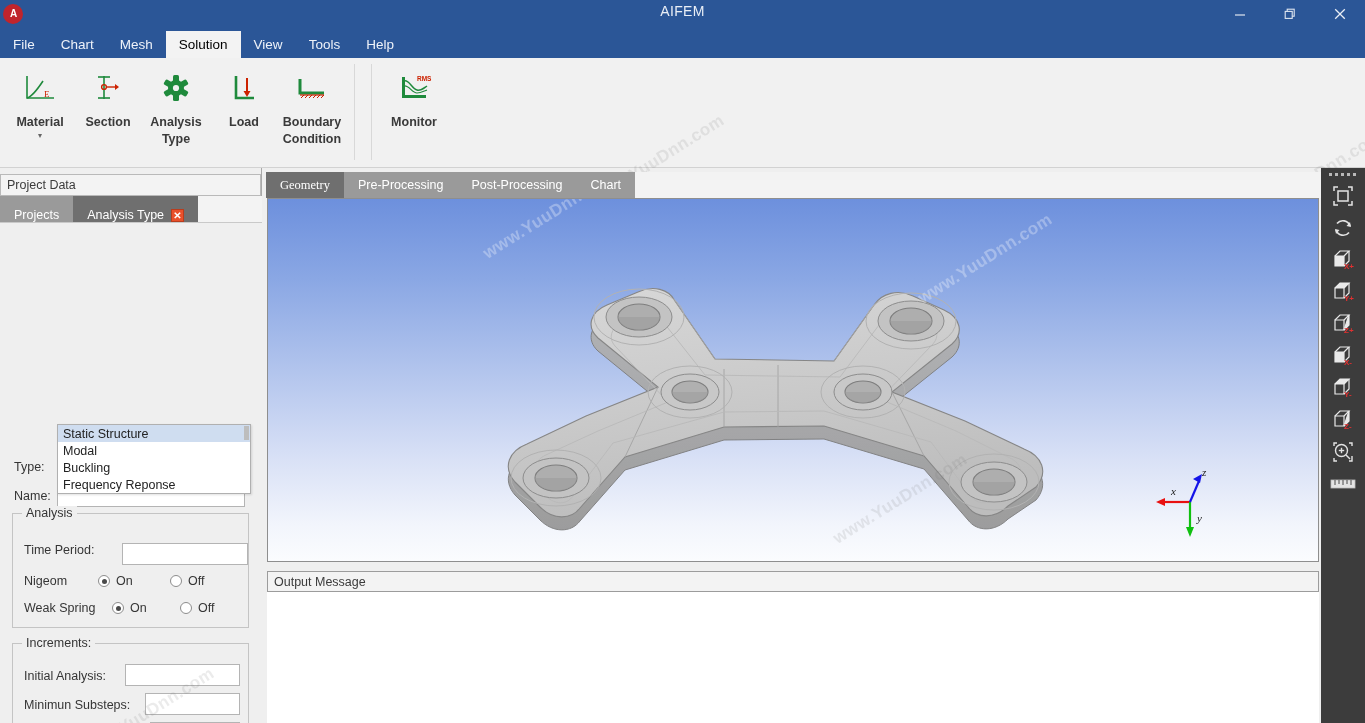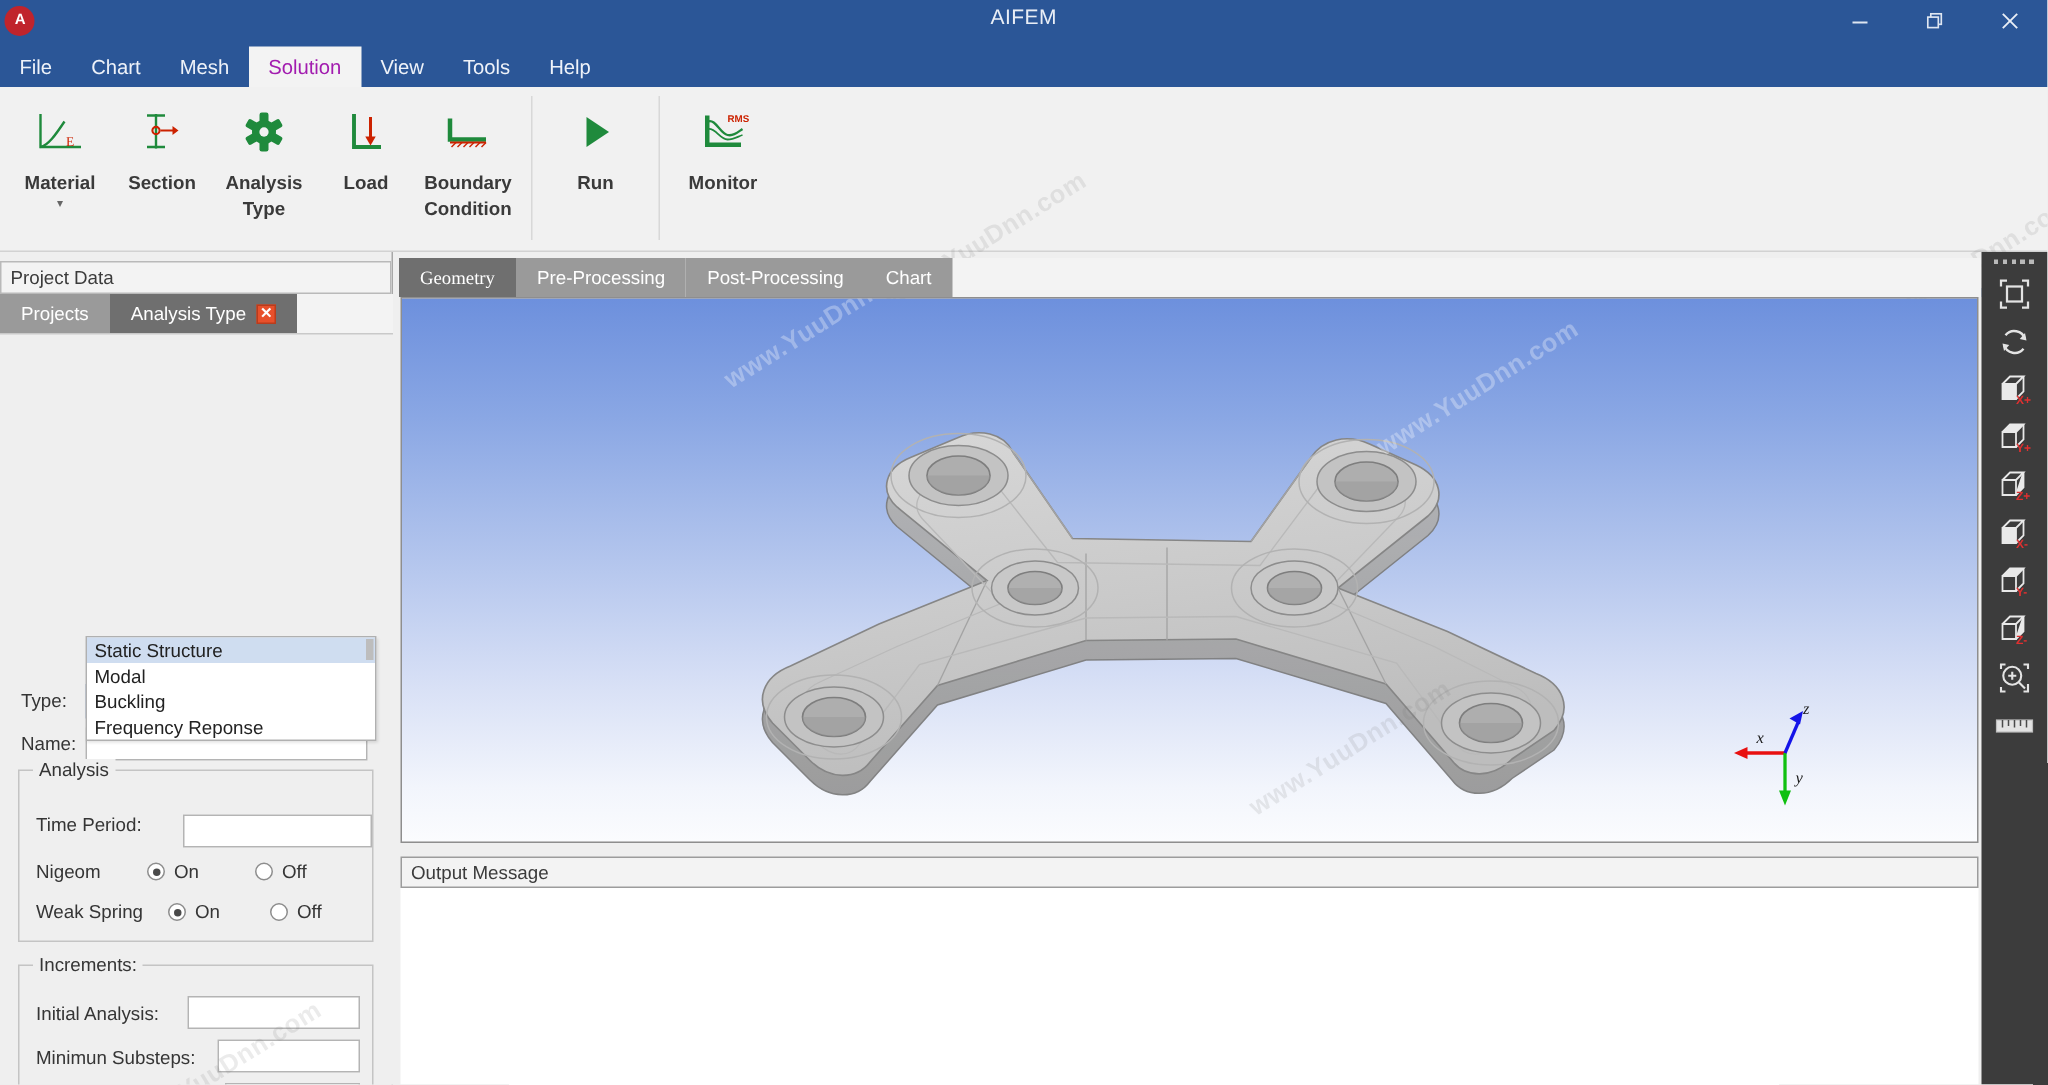--- a/index.html
+++ b/index.html
@@ -32,21 +32,21 @@
     color:#dfe6f1; cursor:default;
   }
   .win-btn svg{ display:block; }
 
   
   .menubar{ position:absolute; left:0; top:29px; height:29px; display:flex; align-items:flex-end; }
   .menu-item{
     height:27px; padding:0 13px; display:flex; align-items:center;
     color:#eef2f9; font-size:13.5px; cursor:default;
   }
-  .menu-item.active{ background:#f3f3f3; color:#a21caf; }
+  .menu-item.active{ background:#f3f3f3; color:#000000; }
 
   
   .ribbon{
     position:absolute; left:0; top:58px; width:1365px; height:110px;
     background:#f1f1f1; border-bottom:1px solid #d2d2d2;
   }
   .ribbon-inner{ position:relative; height:110px; display:flex; align-items:flex-start; padding-left:6px; }
   .rb{
     width:68px; padding-top:10px; display:flex; flex-direction:column;
     align-items:center; cursor:default;
@@ -68,21 +68,21 @@
     position:absolute; left:0; top:6px; width:261px; height:22px;
     background:#f3f3f3; border:1px solid #b9b9b9;
     display:flex; align-items:center; padding-left:6px;
     font-size:12.5px; color:#3b3b3b;
   }
   .tabstrip{
     position:absolute; left:0; top:28px; width:262px; height:26px;
     background:#f3f3f3; display:flex; align-items:stretch;
   }
   .ltab{
-    display:flex; align-items:center; padding:0 14px;
+    display:flex; align-items:flex-end; padding:0 14px;
     font-size:12.5px; color:#ffffff; background:#9a9a9a; cursor:default;
   }
   .ltab.active{ background:#6f6f6f; }
   .ltab .closex{
     margin-left:7px; width:13px; height:13px; background:#e8502b;
     border:1px solid #b93c1d; color:#fff; font-size:10px; line-height:11px;
     text-align:center; font-weight:bold;
   }
 
   .formarea{
@@ -311,28 +311,20 @@
           </svg>
         </div>
         <div class="lb">
           <span>Boundary</span><br>
           <span>Condition</span>
         </div>
       </div>
 
       <div class="rb-sep"></div>
 
-      <div class="rb">
-        <div class="ic">
-          <svg width="30" height="30" viewBox="0 0 30 30">
-            <path d="M9 5 L24 15 L9 25 Z" fill="#1f8a3c"></path>
-          </svg>
-        </div>
-        <div class="lb">Run</div>
-      </div>
 
       <div class="rb-sep"></div>
 
       <div class="rb">
         <div class="ic">
           <svg width="36" height="30" viewBox="0 0 36 30">
             <path d="M6 4 L6 25 L30 25 L30 22 L9 22 L9 4 Z" fill="#1f8a3c"></path>
             <path d="M8 8 C13 6 16 16 21 17 C25 18 28 15 31 13" fill="none" stroke="#1f8a3c" stroke-width="1.5"></path>
             <path d="M8 13 C13 12 16 20 21 20 C25 20 28 18 31 17" fill="none" stroke="#1f8a3c" stroke-width="1.2"></path>
             <text x="21" y="8" font-size="6.5" fill="#cc2200" font-family="Liberation Sans, sans-serif" font-weight="bold">RMS</text>

